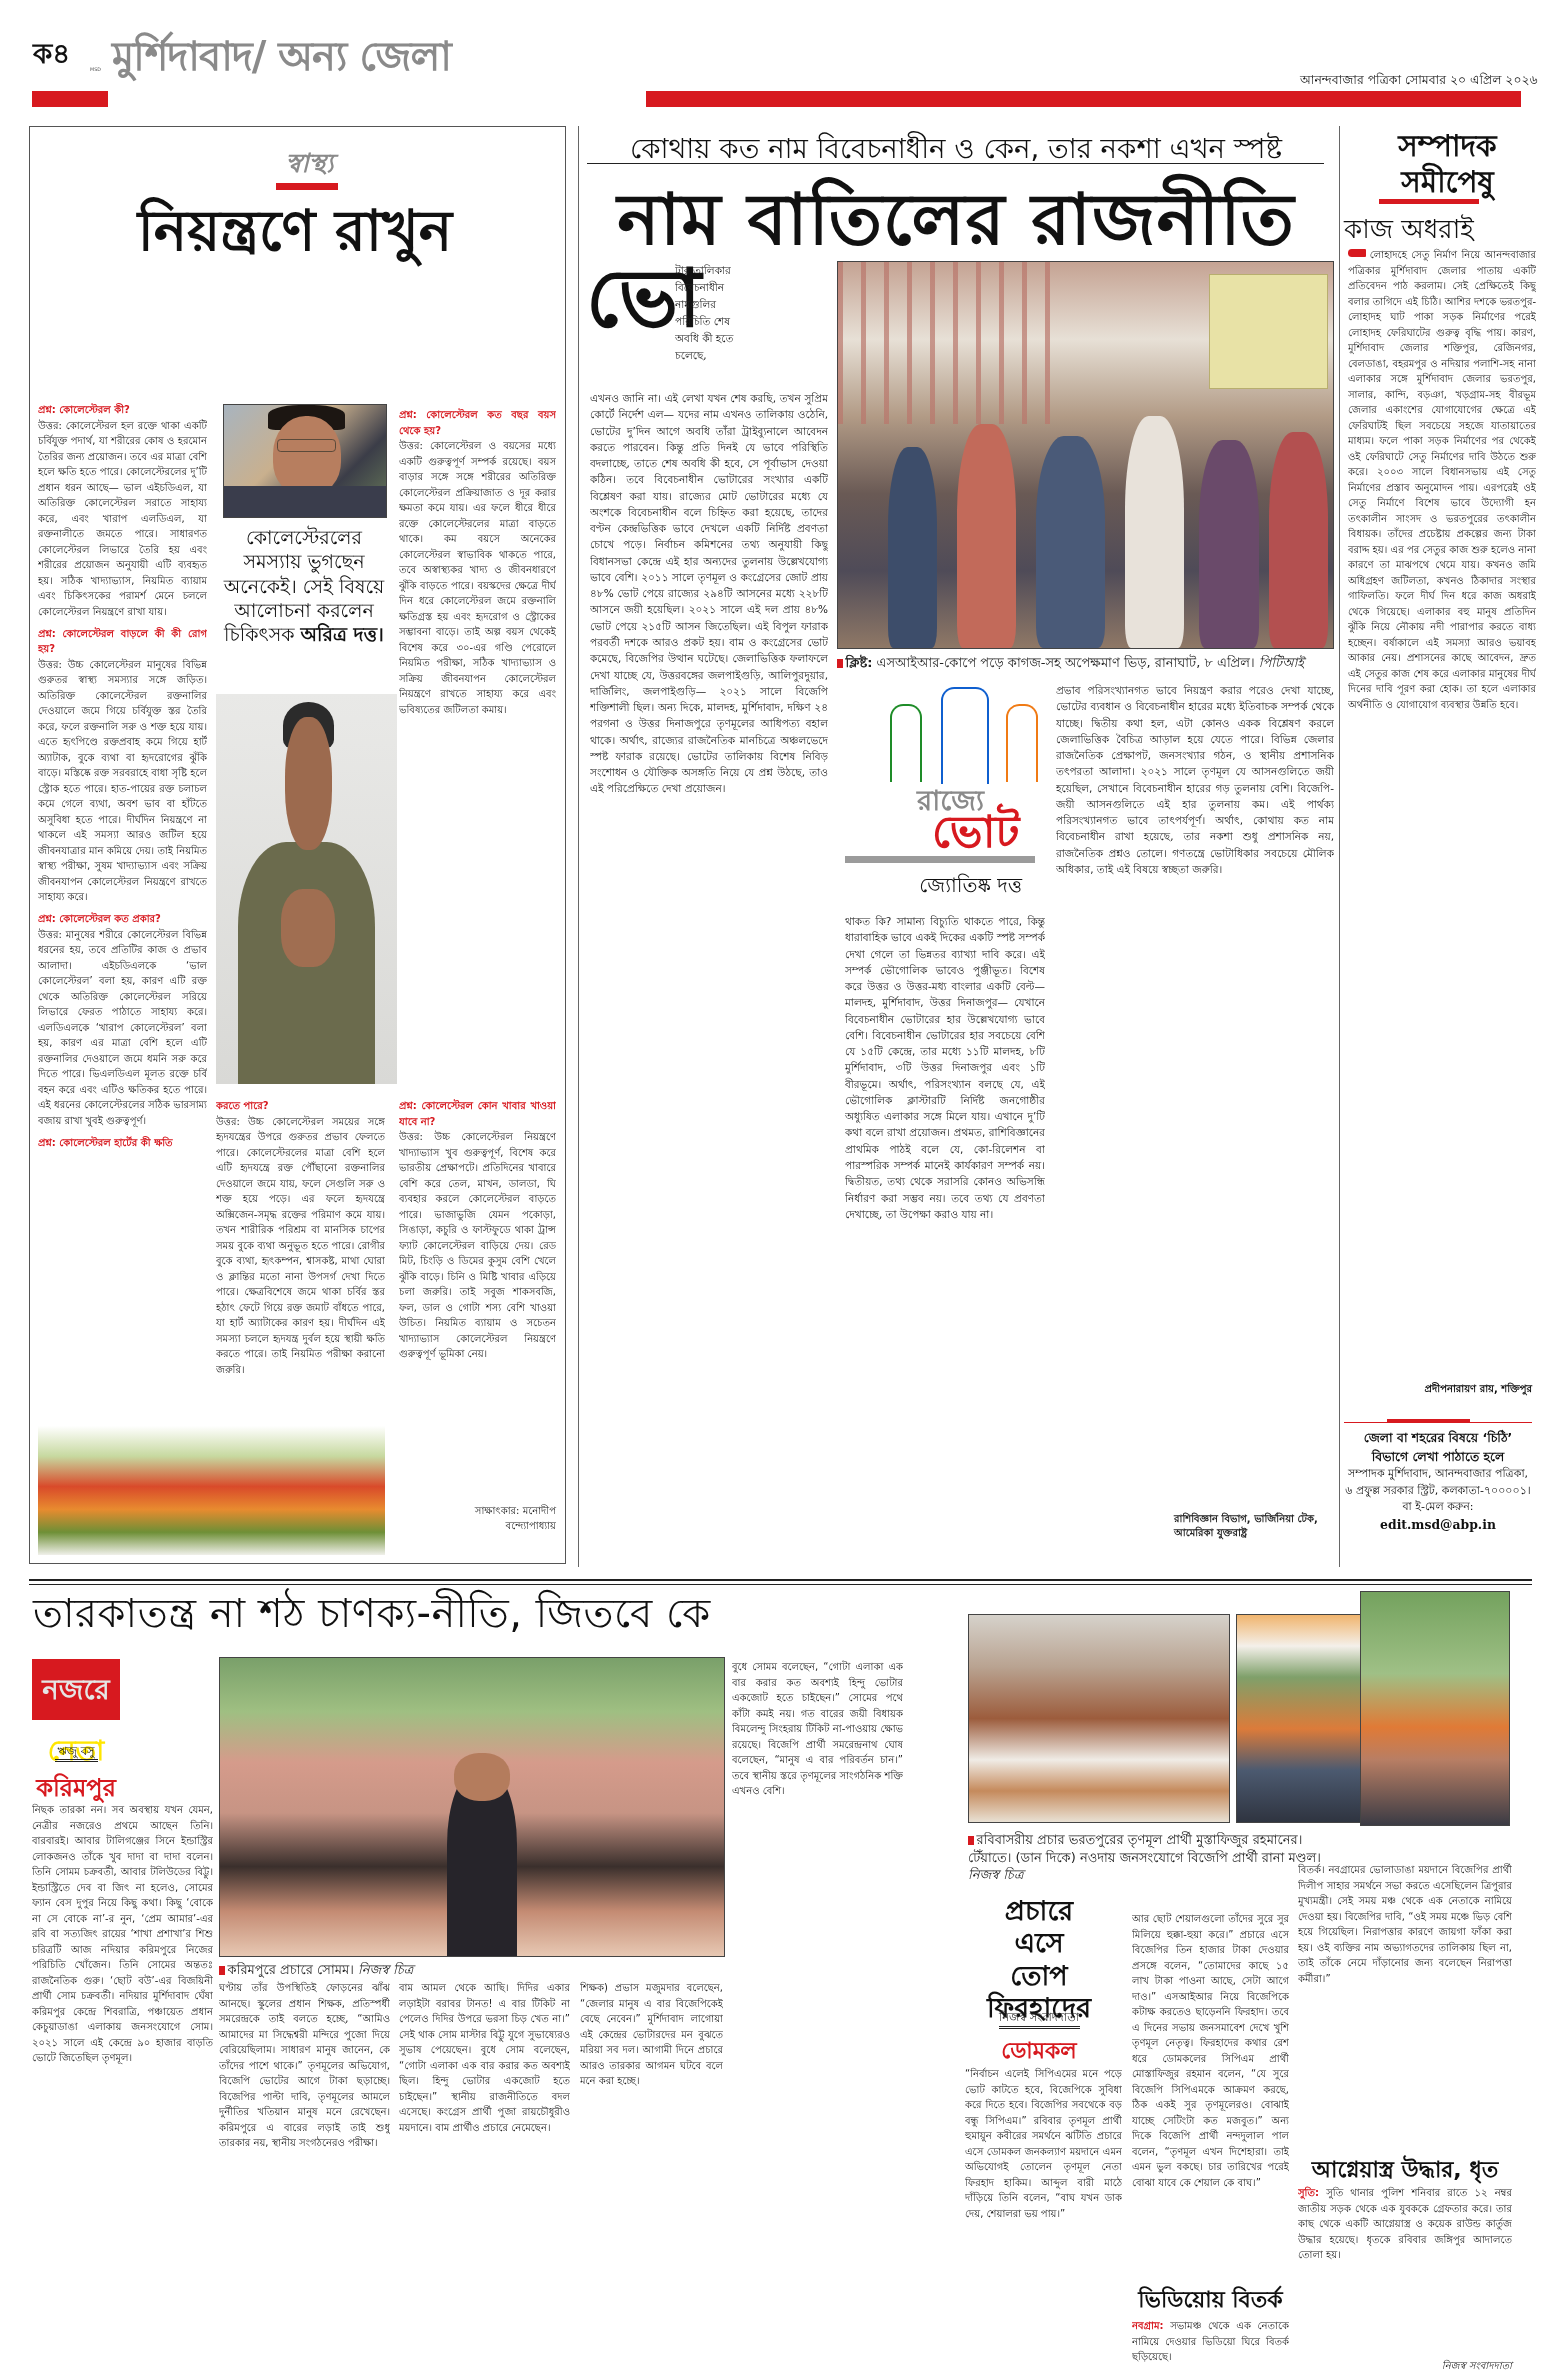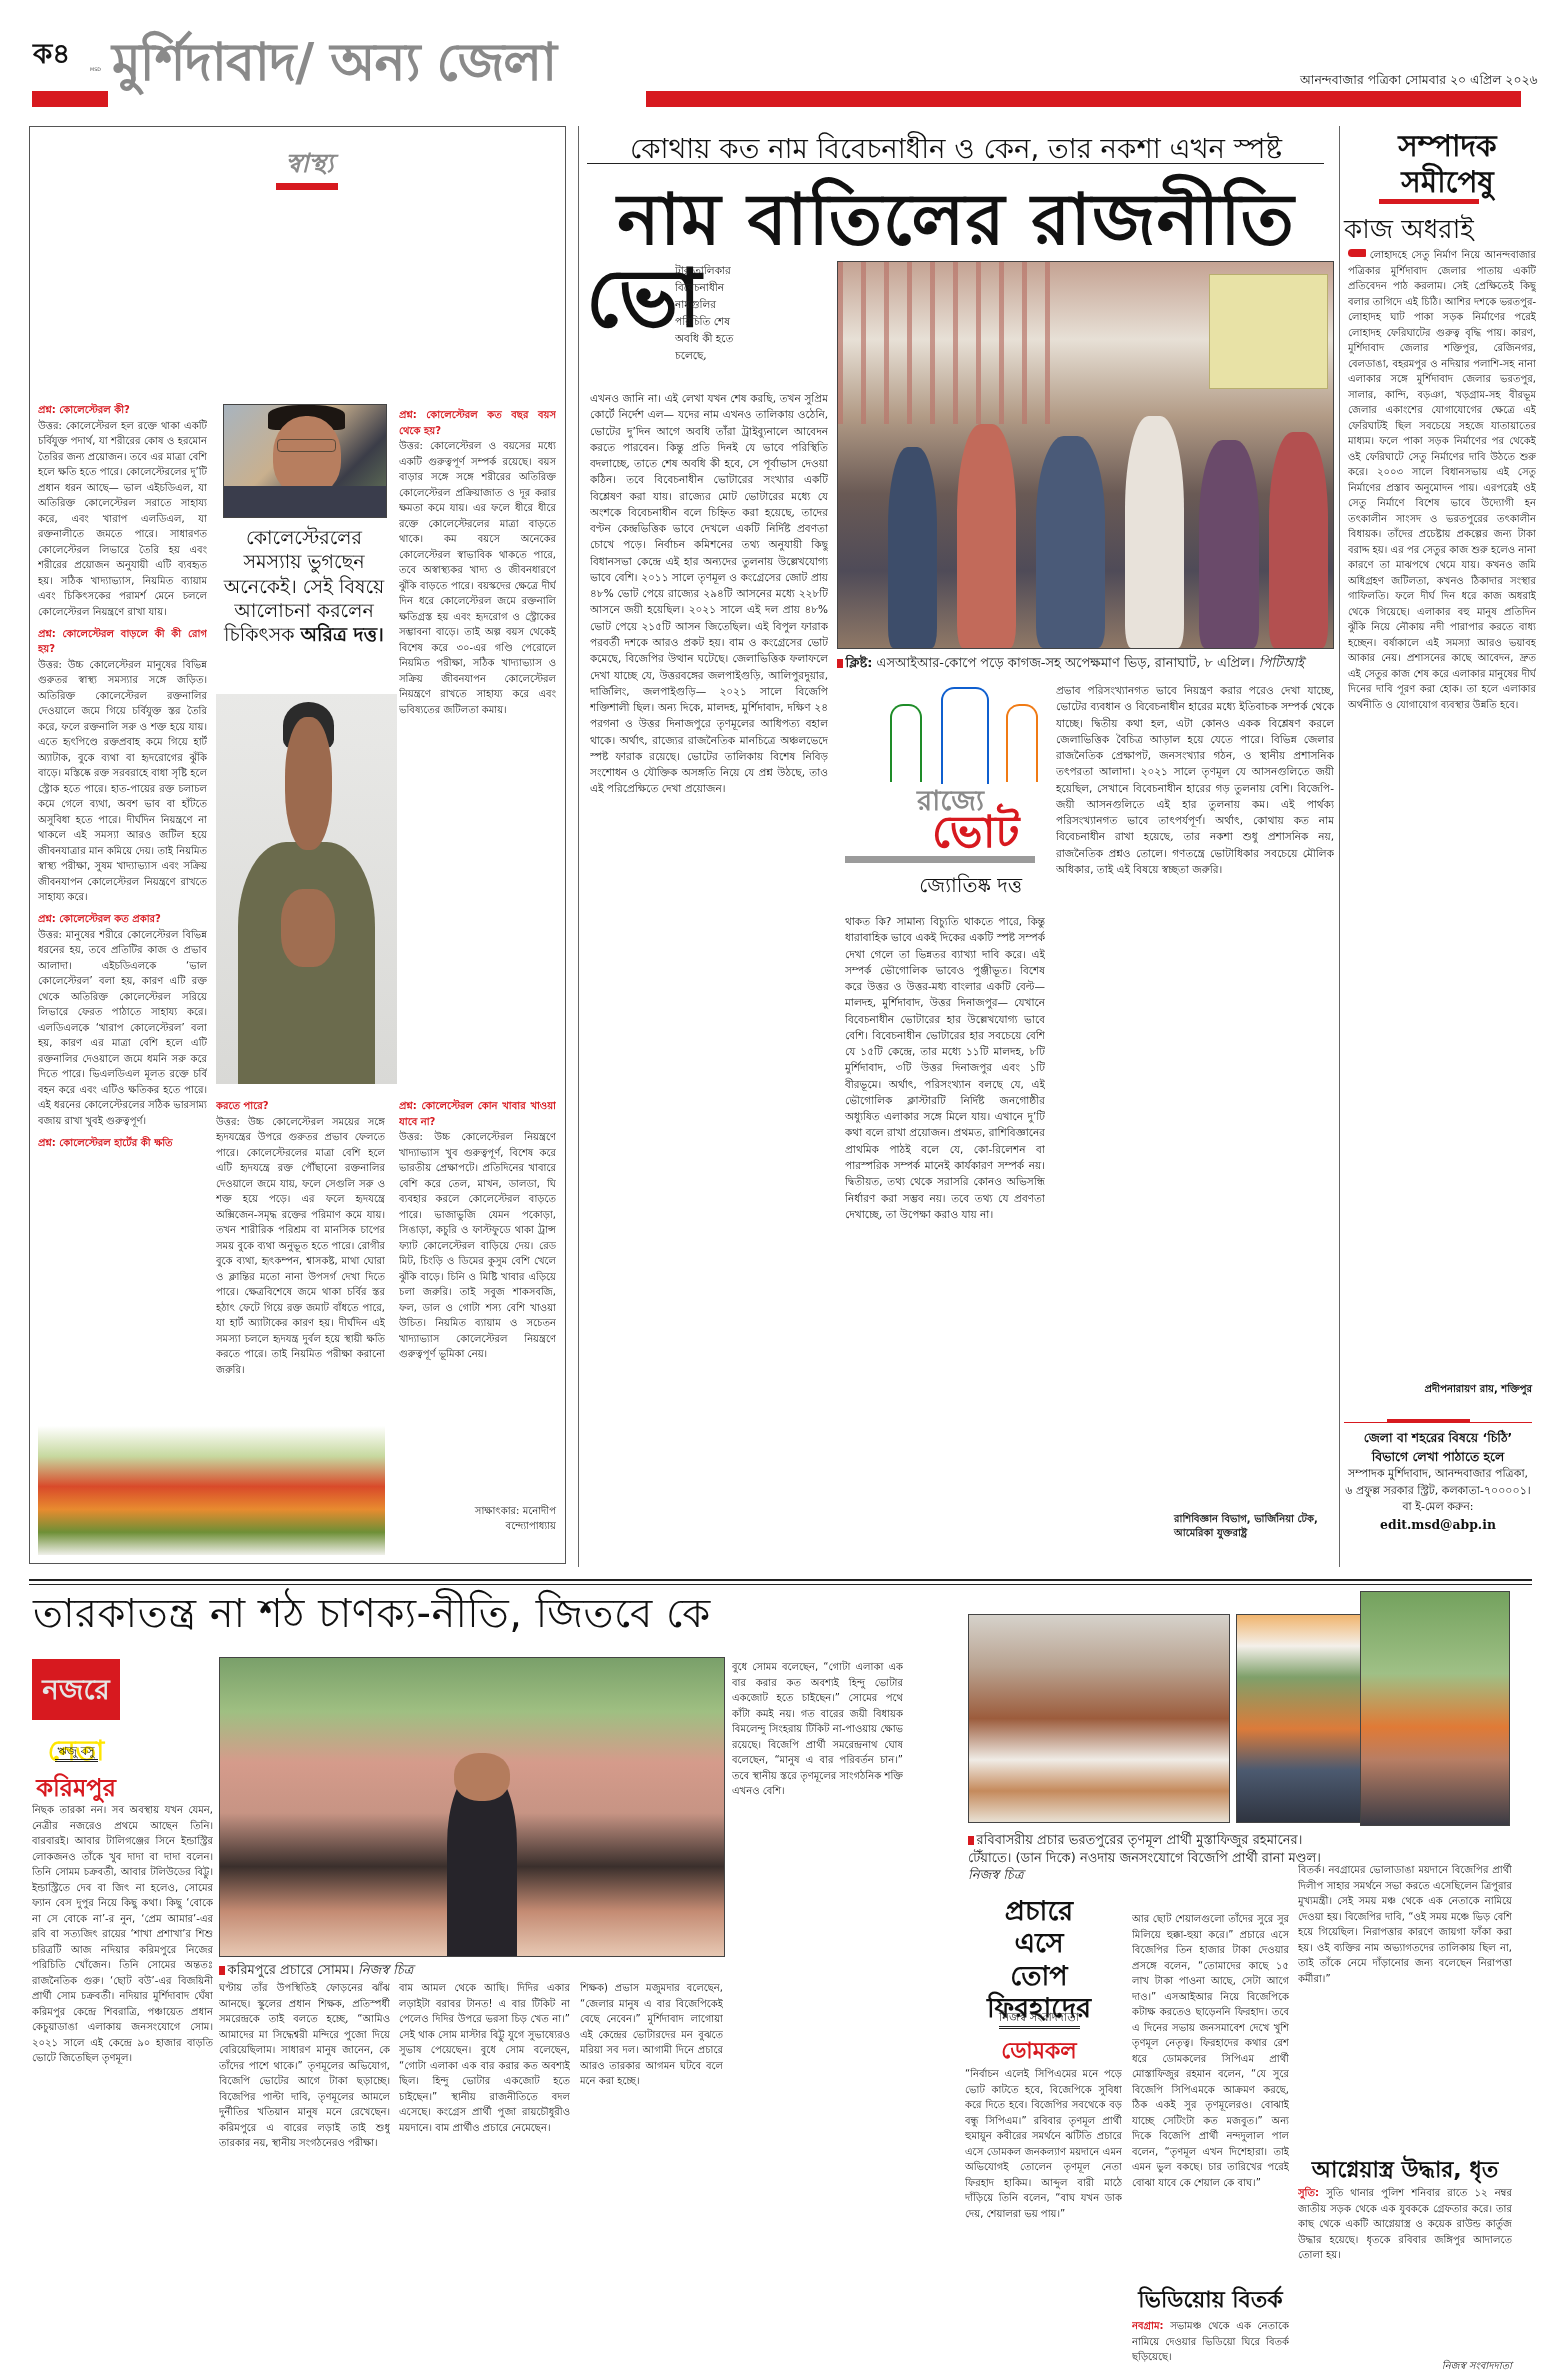--- a/index.html
+++ b/index.html
@@ -3,21 +3,21 @@
 <meta charset="utf-8">
 <style>
   * { box-sizing: border-box; margin: 0; padding: 0; }
   html, body { width: 1545px; height: 2389px; background: #fff; overflow: hidden; }
   body { font-family: "DejaVu Sans", "Liberation Sans", sans-serif; color: #111; position: relative; }
   .abs { position: absolute; }
 
   
   .page-no { left: 33px; top: 33px; font-size: 27.6px; font-weight: bold; color: #111; }
   .mast-mark { left: 90px; top: 67px; font-size: 4.8px; color: #555; }
-  .section-title { left: 112px; top: 36px; font-size: 52px; font-weight: bold; color: #8a8a8a; letter-spacing: -1px; line-height: 1; }
+  .section-title { left: 112px; top: 36px; font-size: 40px; font-weight: bold; color: #8a8a8a; letter-spacing: -1px; line-height: 1; }
   .redbar-l { left: 32px; top: 91px; width: 76px; height: 16px; background: #d7191f; }
   .redbar-r { left: 646px; top: 91px; width: 875px; height: 16px; background: #d7191f; }
   .dateline { left: 1300px; top: 71px; font-size: 12.4px; color: #111; white-space: nowrap; }
 
   
   .box { border: 1px solid #555; }
   .vrule { width: 1px; background: #666; }
   .dbl { border-top: 2.9px solid #222; border-bottom: 1px solid #222; height: 5.7px; }
 
   
@@ -114,20 +114,21 @@
 <div class="abs mast-mark">MSD</div>
 <div class="abs redbar-l"></div>
 <div class="abs section-title">মুর্শিদাবাদ/ অন্য জেলা</div>
 <div class="abs redbar-r"></div>
 <div class="abs dateline">আনন্দবাজার পত্রিকা সোমবার ২০ এপ্রিল ২০২৬</div>
 
 <div class="abs box" style="left:28.5px;top:126px;width:537px;height:1438px;"></div>
 <div class="abs kicker-health">স্বাস্থ্য</div>
 <div class="abs kicker-bar"></div>
 <div class="abs health-head">
+  <div>নিয়ন্ত্রণে রাখুন</div>
 </div>
 
 <div class="abs col-text" style="left:38px;top:402px;width:169px;height:1141px;">
   <p><span class="q">প্রশ্ন: কোলেস্টেরল কী?</span><br><span>উত্তর: কোলেস্টেরল হল রক্তে থাকা একটি চর্বিযুক্ত পদার্থ, যা শরীরের কোষ ও হরমোন তৈরির জন্য প্রয়োজন। তবে এর মাত্রা বেশি হলে ক্ষতি হতে পারে। কোলেস্টেরলের দু’টি প্রধান ধরন আছে— ভাল এইচডিএল, যা অতিরিক্ত কোলেস্টেরল সরাতে সাহায্য করে, এবং খারাপ এলডিএল, যা রক্তনালীতে জমতে পারে। সাধারণত কোলেস্টেরল লিভারে তৈরি হয় এবং শরীরের প্রয়োজন অনুযায়ী এটি ব্যবহৃত হয়। সঠিক খাদ্যাভ্যাস, নিয়মিত ব্যায়াম এবং চিকিৎসকের পরামর্শ মেনে চললে কোলেস্টেরল নিয়ন্ত্রণে রাখা যায়।</span></p>
   <p><span class="q">প্রশ্ন: কোলেস্টেরল বাড়লে কী কী রোগ হয়?</span><br><span>উত্তর: উচ্চ কোলেস্টেরল মানুষের বিভিন্ন গুরুতর স্বাস্থ্য সমস্যার সঙ্গে জড়িত। অতিরিক্ত কোলেস্টেরল রক্তনালির দেওয়ালে জমে গিয়ে চর্বিযুক্ত স্তর তৈরি করে, ফলে রক্তনালি সরু ও শক্ত হয়ে যায়। এতে হৃৎপিণ্ডে রক্তপ্রবাহ কমে গিয়ে হার্ট অ্যাটাক, বুকে ব্যথা বা হৃদরোগের ঝুঁকি বাড়ে। মস্তিষ্কে রক্ত সরবরাহে বাধা সৃষ্টি হলে স্ট্রোক হতে পারে। হাত-পায়ের রক্ত চলাচল কমে গেলে ব্যথা, অবশ ভাব বা হাঁটতে অসুবিধা হতে পারে। দীর্ঘদিন নিয়ন্ত্রণে না থাকলে এই সমস্যা আরও জটিল হয়ে জীবনযাত্রার মান কমিয়ে দেয়। তাই নিয়মিত স্বাস্থ্য পরীক্ষা, সুষম খাদ্যাভ্যাস এবং সক্রিয় জীবনযাপন কোলেস্টেরল নিয়ন্ত্রণে রাখতে সাহায্য করে।</span></p>
   <p><span class="q">প্রশ্ন: কোলেস্টেরল কত প্রকার?</span><br><span>উত্তর: মানুষের শরীরে কোলেস্টেরল বিভিন্ন ধরনের হয়, তবে প্রতিটির কাজ ও প্রভাব আলাদা। এইচডিএলকে ‘ভাল কোলেস্টেরল’ বলা হয়, কারণ এটি রক্ত থেকে অতিরিক্ত কোলেস্টেরল সরিয়ে লিভারে ফেরত পাঠাতে সাহায্য করে। এলডিএলকে ‘খারাপ কোলেস্টেরল’ বলা হয়, কারণ এর মাত্রা বেশি হলে এটি রক্তনালির দেওয়ালে জমে ধমনি সরু করে দিতে পারে। ভিএলডিএল মূলত রক্তে চর্বি বহন করে এবং এটিও ক্ষতিকর হতে পারে। এই ধরনের কোলেস্টেরলের সঠিক ভারসাম্য বজায় রাখা খুবই গুরুত্বপূর্ণ।</span></p>
   <p><span class="q">প্রশ্ন: কোলেস্টেরল হার্টের কী ক্ষতি</span></p>
 </div>
 
 <div class="abs photo ph-doctor" style="left:223px;top:404px;width:164px;height:114px;">

